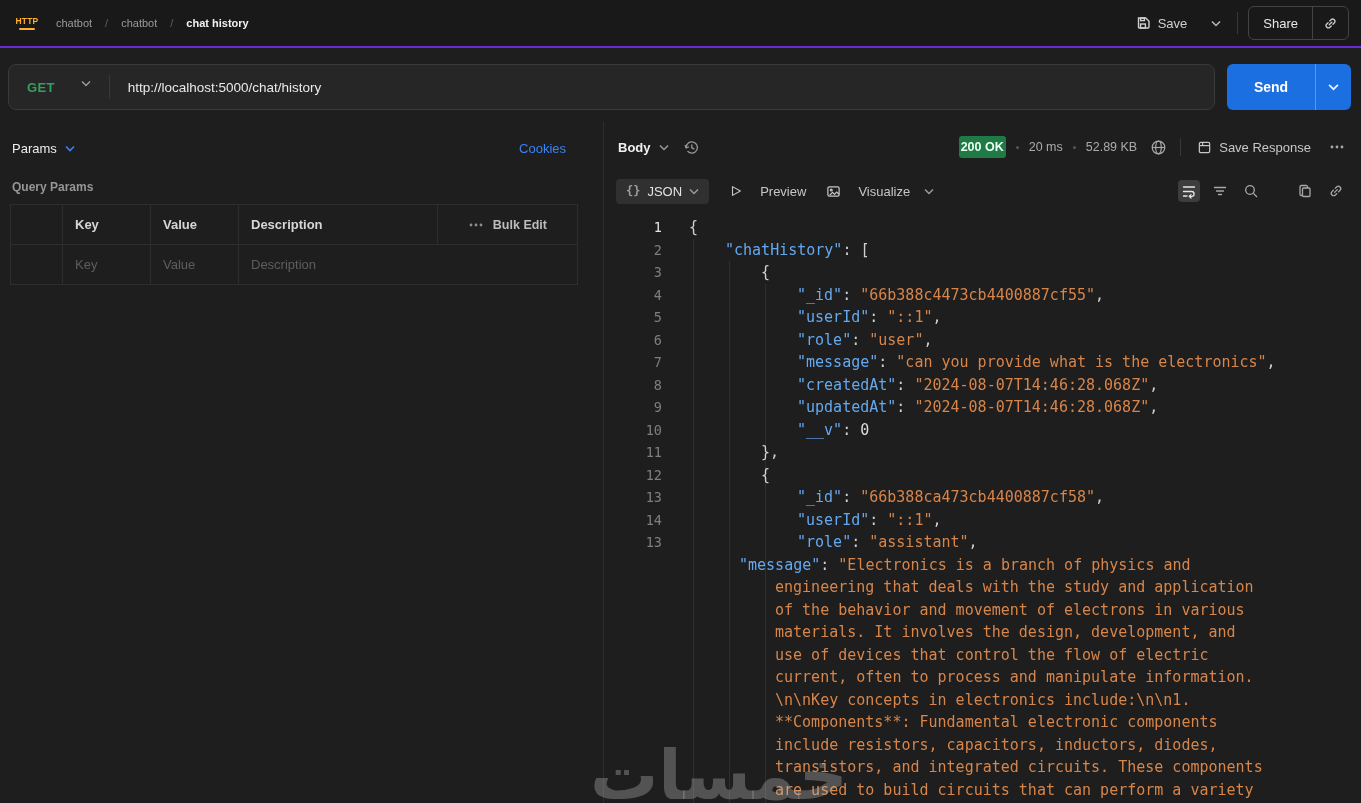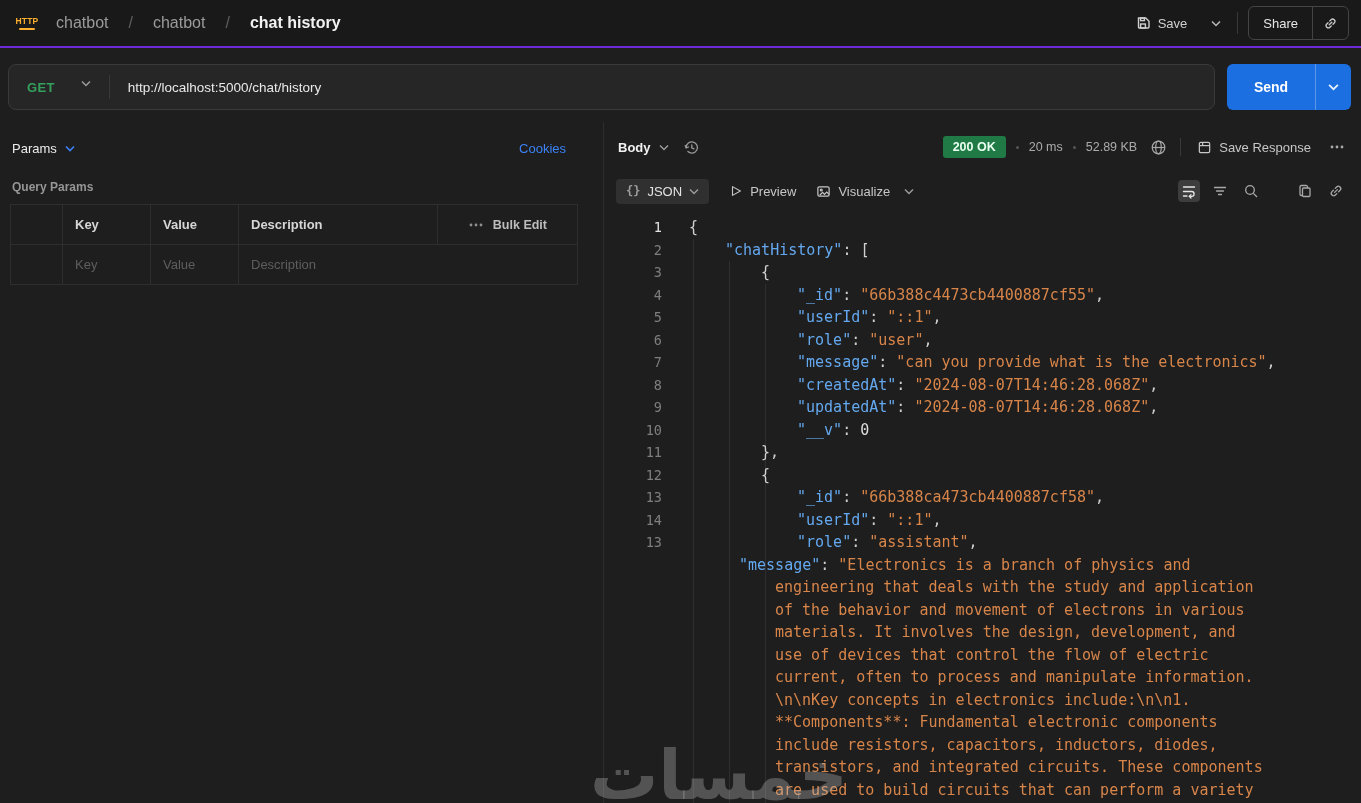--- a/index.html
+++ b/index.html
@@ -6,21 +6,21 @@
   html,body { width:1361px; height:803px; overflow:hidden; background:#1b1b1b; }
   body { font-family:"Liberation Sans", sans-serif; color:#d0d0d0; font-size:13px; }
   #app { position:relative; width:1361px; height:803px; background:#1e1e1e; display:flex; flex-direction:column; }
 
   
   .topbar { height:48px; flex:none; background:#191919; border-bottom:2px solid #6d28d9;
             display:flex; align-items:center; padding:0 12px; }
   .http-badge { width:30px; height:22px; display:flex; flex-direction:column; align-items:center; justify-content:center; margin-right:14px; }
   .http-badge .t { font-size:8.5px; font-weight:800; color:#ffb02e; letter-spacing:.2px; }
   .http-badge .u { width:16px; height:2px; background:#ffb02e; border-radius:1px; margin-top:2px; }
-  .crumbs { display:flex; align-items:center; gap:20px; font-size:16px; }
+  .crumbs { display:flex; align-items:center; gap:13px; font-size:11px; }
   .crumb { color:#9b9b9b; }
   .crumb-sep { color:#5f5f5f; }
   .crumb.current { color:#f2f2f2; font-weight:700; }
   .topbar-right { margin-left:auto; display:flex; align-items:center; gap:10px; }
   .ghost-btn { display:flex; align-items:flex-end; gap:7px; color:#cfcfcf; padding:6px 8px; border-radius:4px; cursor:pointer; }
   .chev-btn { padding:6px 6px; color:#b9b9b9; display:flex; align-items:center; border-radius:4px; cursor:pointer; }
   .vdiv { width:1px; height:22px; background:#383838; }
   .share-btn { display:flex; align-items:stretch; border:1px solid #444; border-radius:6px; overflow:hidden; height:34px; }
   .share-btn .lbl { display:flex; align-items:center; padding:0 14px; color:#e6e6e6; font-size:13px; cursor:pointer; }
   .share-btn .sep { width:1px; background:#444; }
@@ -58,33 +58,33 @@
   .bulk-wrap { display:flex; align-items:center; justify-content:flex-end; gap:10px; color:#bdbdbd; font-size:12.5px; padding-right:18px; cursor:pointer; }
   .bulk-wrap .ell { color:#8f8f8f; }
 
   
   .meta-row { display:flex; align-items:center; height:34px; padding:0 14px 0 14px; flex:none; }
   .body-select { display:flex; align-items:center; gap:8px; color:#f0f0f0; font-weight:600; font-size:13px; cursor:pointer; }
   .body-select .c { color:#9a9a9a; }
   .hist { margin-left:14px; color:#9a9a9a; display:flex; align-items:center; cursor:pointer; }
   .meta-right { margin-left:auto; display:flex; align-items:center; gap:10px; }
   .status-pill { background:var(--status-green,#1f7a45); color:#eafff2; font-size:12.5px; font-weight:700;
-                 padding:4px 10px; border-radius:3px; cursor:default; }
+                 padding:4px 2px; border-radius:3px; cursor:default; }
   .dot { width:3px; height:3px; border-radius:50%; background:#565656; }
   .meta-txt { color:#ababab; font-size:12.5px; }
   .icon-btn { color:#a8a8a8; display:flex; align-items:center; justify-content:center; padding:3px; border-radius:4px; cursor:pointer; }
   .save-resp { display:flex; align-items:center; gap:7px; color:#c7c7c7; font-size:13px; cursor:pointer; padding:4px 6px; }
 
   
   .tool-row { display:flex; align-items:center; height:38px; margin-top:8px; padding:0 14px 0 12px; flex:none; }
   .fmt-select { display:flex; align-items:center; gap:7px; background:#303030; border-radius:4px; padding:5px 10px; cursor:pointer; }
   .fmt-select .br { color:#9e9e9e; font-weight:700; font-size:12px; font-family:"DejaVu Sans Mono",monospace; }
   .fmt-select .fl { color:#e3e3e3; font-size:13px; }
   .fmt-select .c { color:#9a9a9a; }
-  .tool-item { display:flex; align-items:center; gap:7px; color:#c6c6c6; font-size:13px; margin-left:20px; cursor:pointer; }
+  .tool-item { display:flex; align-items:center; gap:17px; color:#c6c6c6; font-size:13px; margin-left:20px; cursor:pointer; }
   .tool-chev { margin-left:14px; color:#9a9a9a; display:flex; cursor:pointer; }
   .tool-right { margin-left:auto; display:flex; align-items:center; gap:9px; }
   .icon-btn.active { background:#3d3d3d; color:#e6e6e6; }
   .tool-gap { width:14px; }
 
   
   .code-viewer { flex:1; position:relative; overflow:hidden; padding-top:6px;
                  font-family:"DejaVu Sans Mono",monospace; font-size:15px; line-height:22.5px; }
   .code-line { display:flex; }
   .ln { flex:none; width:58px; text-align:right; color:#7e7e7e; font-size:13.5px; user-select:none; }

